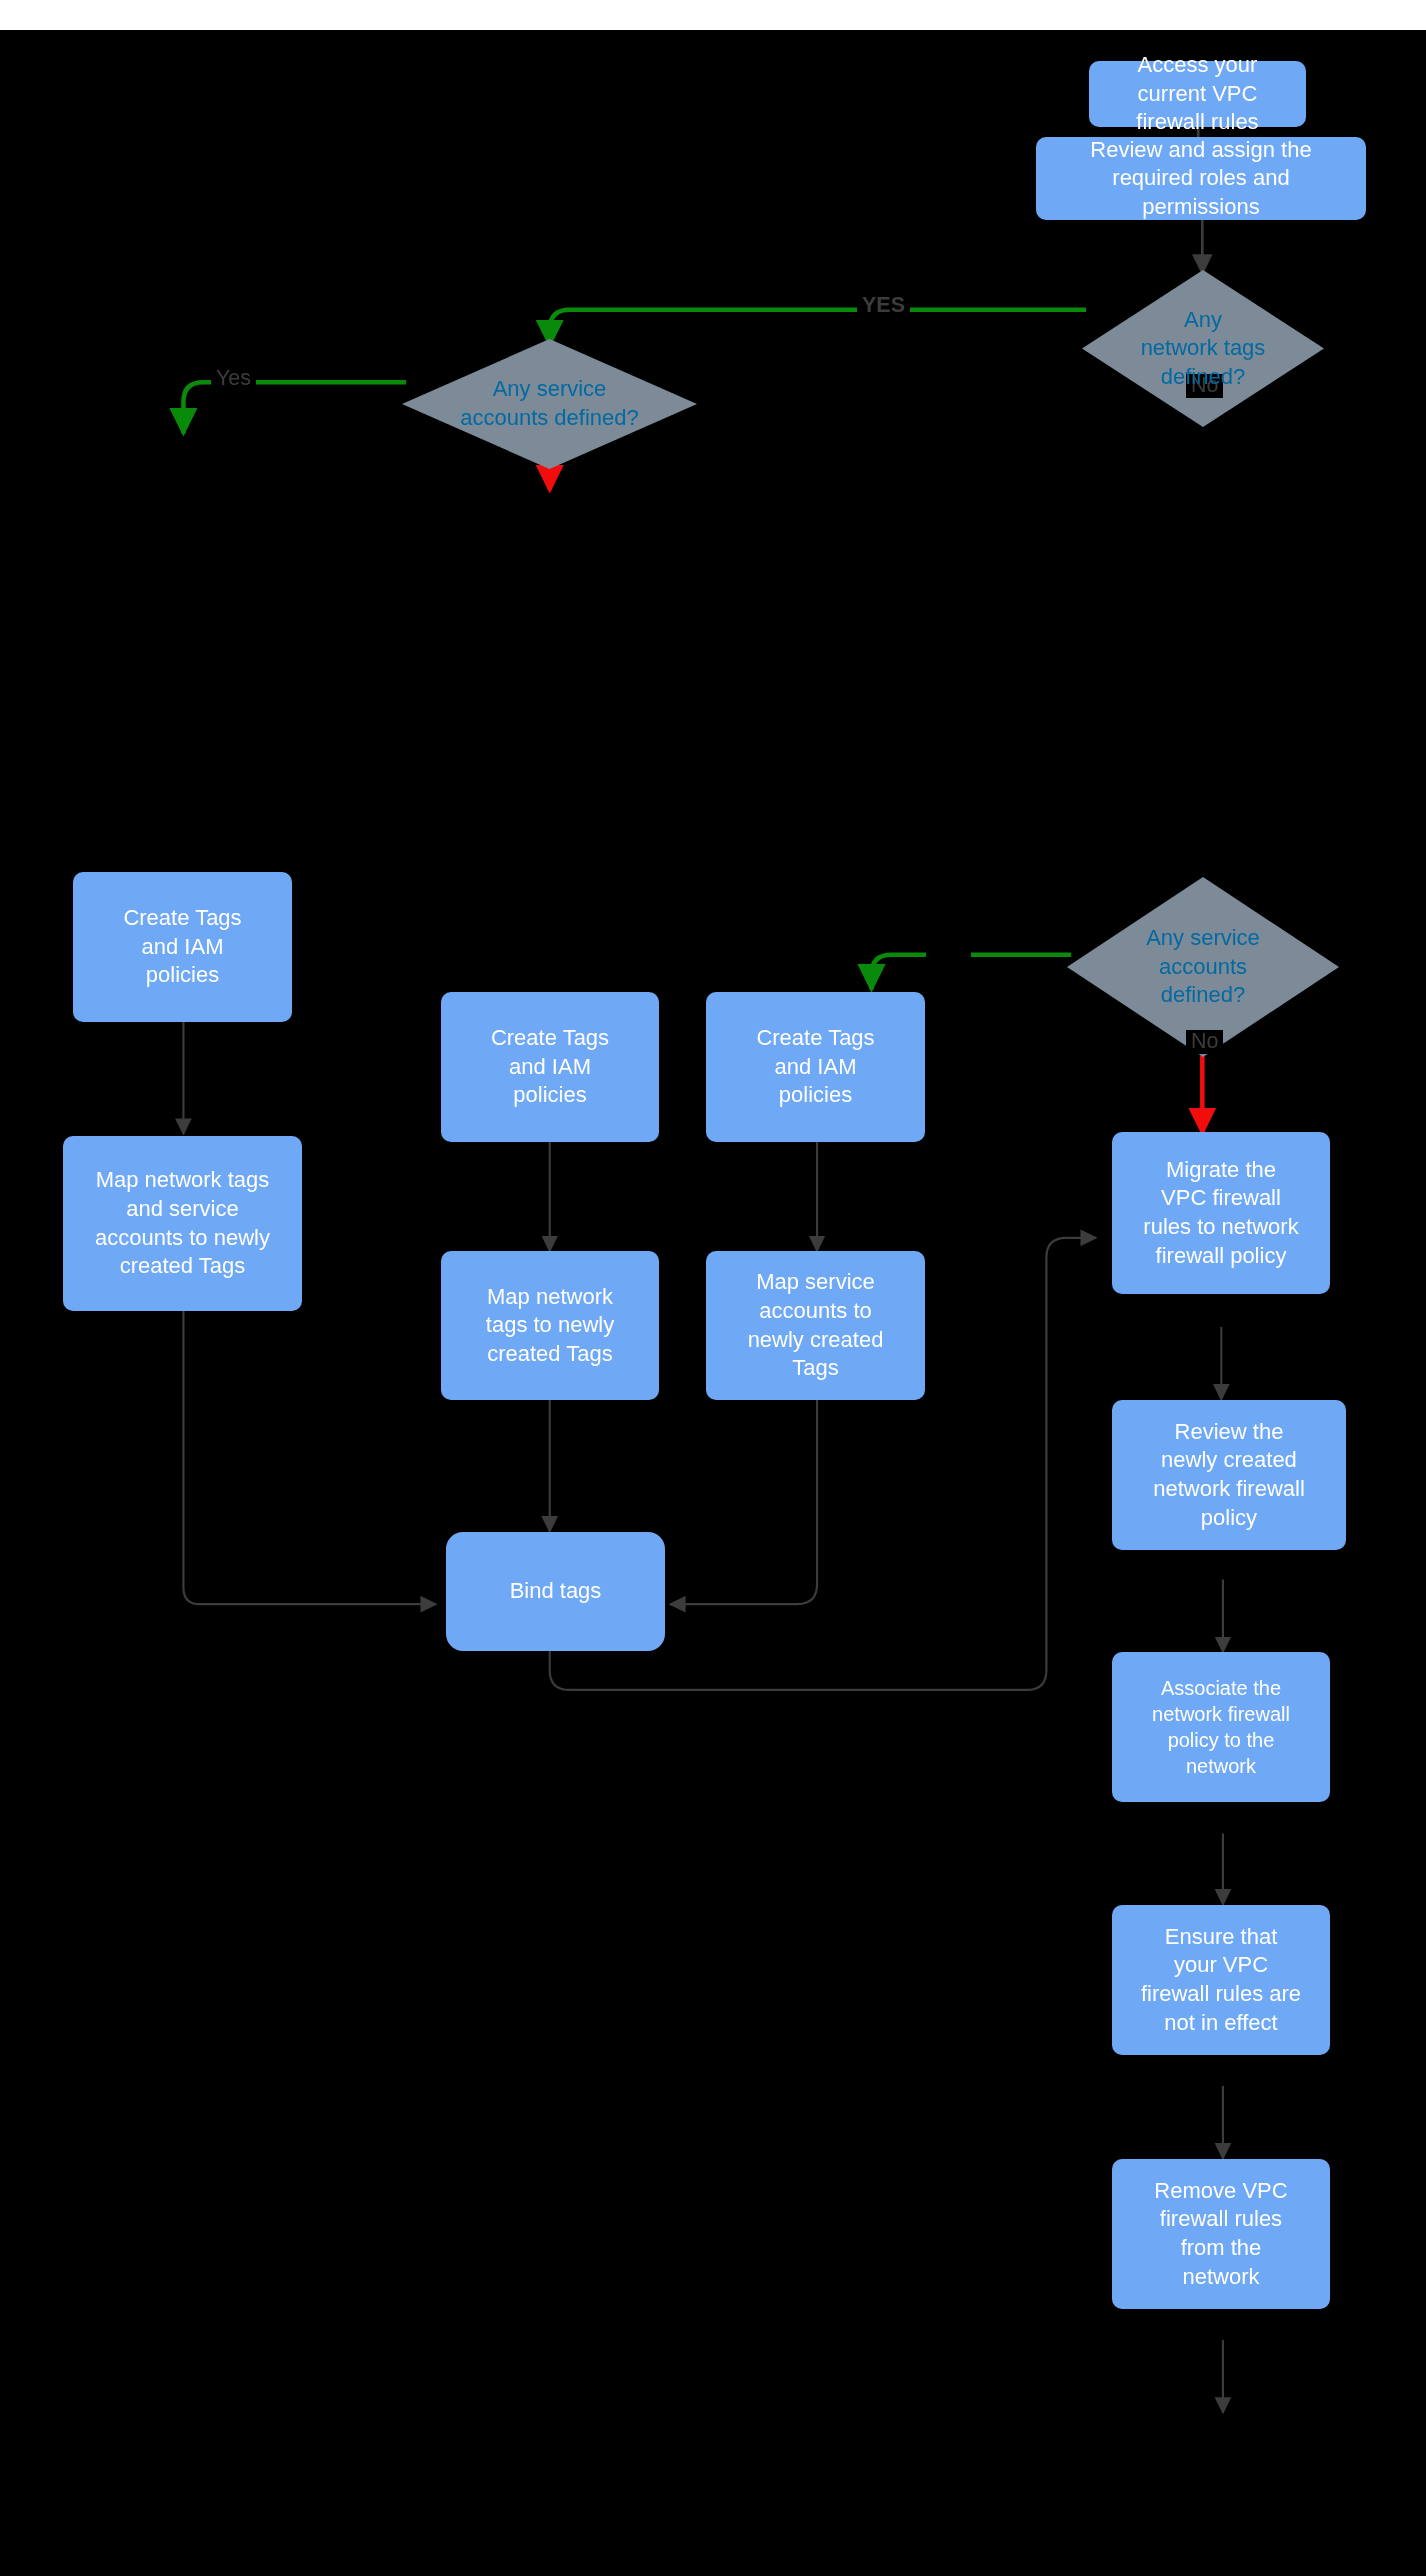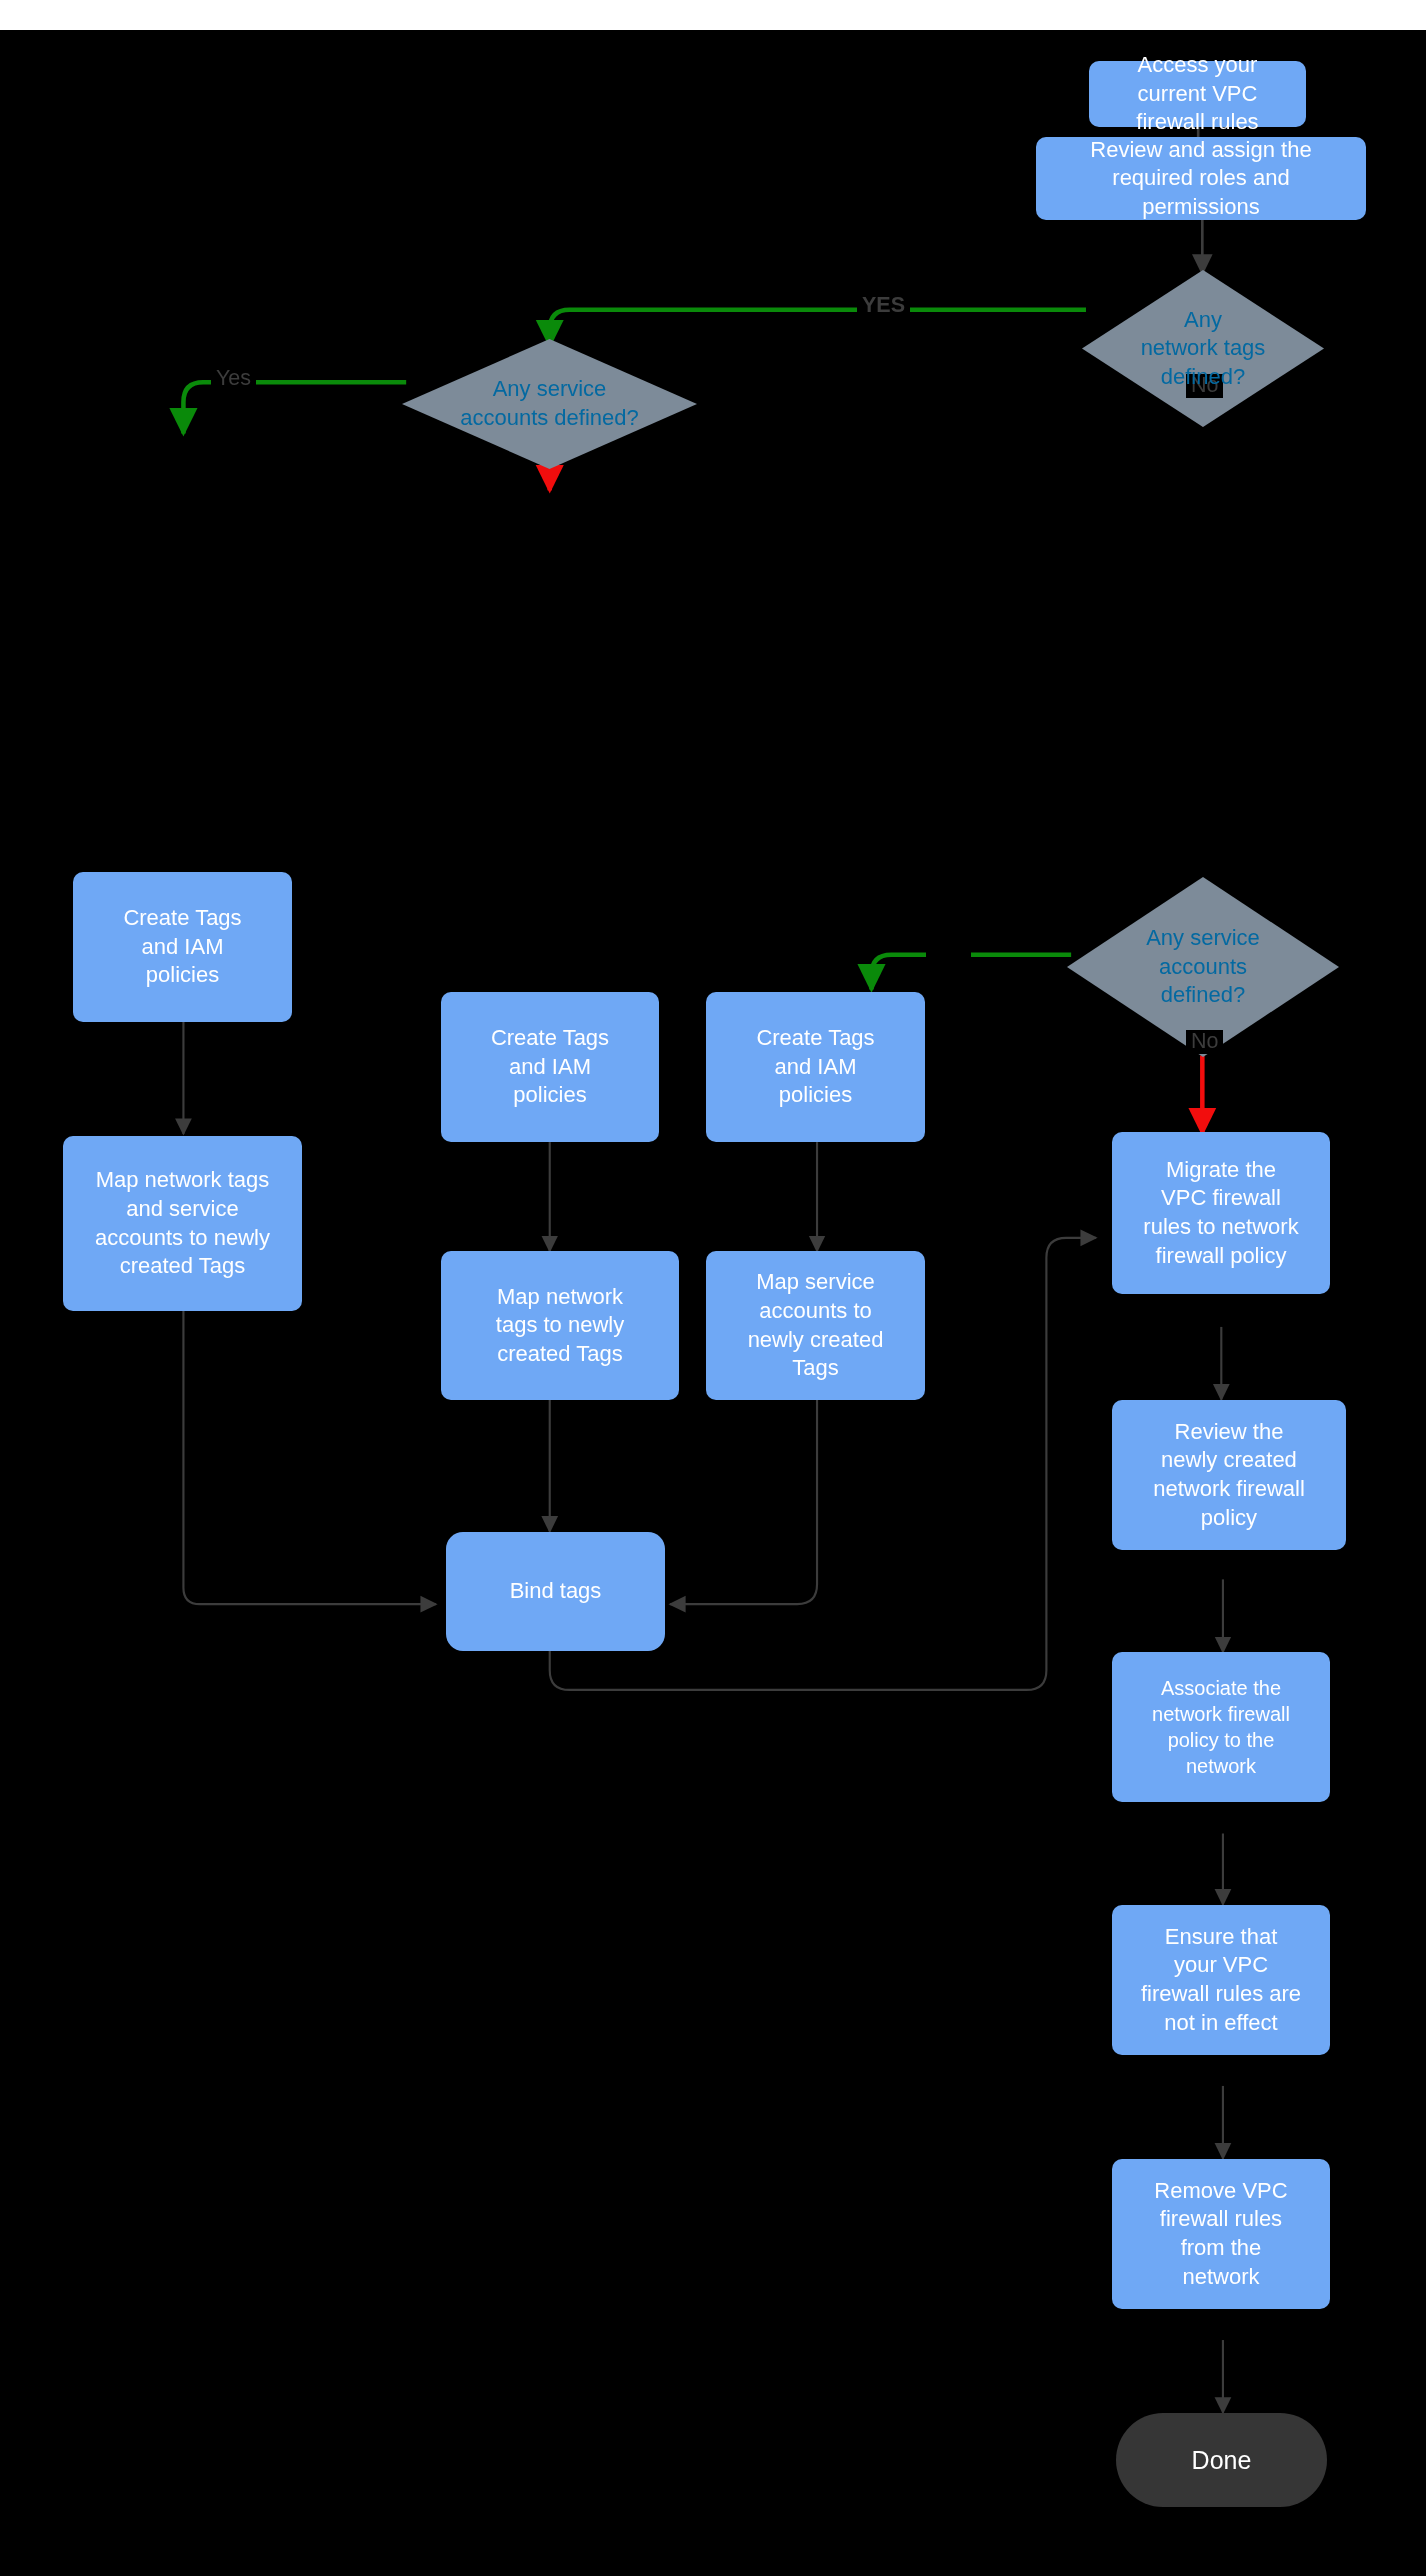--- a/index.html
+++ b/index.html
@@ -155,21 +155,21 @@
 
     <div class="node" style="left:706px;top:962px;width:219px;height:150px;font-size:22px;">Create Tags
 and IAM
 policies</div>
 
     <div class="node" style="left:63px;top:1106px;width:239px;height:175px;font-size:22px;">Map network tags
 and service
 accounts to newly
 created Tags</div>
 
-    <div class="node" style="left:441px;top:1221px;width:238px;height:149px;font-size:22px;">Map network
+    <div class="node" style="left:441px;top:1221px;width:218px;height:149px;font-size:22px;">Map network
 tags to newly
 created Tags</div>
 
     <div class="node" style="left:706px;top:1221px;width:219px;height:149px;font-size:22px;">Map service
 accounts  to
 newly created
 Tags</div>
 
     <div class="node" style="left:446px;top:1502px;width:219px;height:119px;font-size:22px;border-radius:17px;">Bind tags</div>
 
@@ -191,21 +191,20 @@
     <div class="node" style="left:1112px;top:1875px;width:218px;height:150px;font-size:22px;">Ensure that
 your VPC
 firewall rules are
 not in effect</div>
 
     <div class="node" style="left:1112px;top:2129px;width:218px;height:150px;font-size:22px;">Remove  VPC
 firewall rules
 from the
 network</div>
 
-    <div class="node terminal" style="left:1116px;top:2383px;width:211px;height:94px;font-size:25px;">Done</div>
 
     <div class="edge-label" style="left:857px;top:264px;font-size:21.5px;font-weight:bold;">YES</div>
 
     <div class="edge-label" style="left:1186px;top:344px;font-size:21.5px;">No</div>
 
     <div class="edge-label" style="left:211px;top:337px;font-size:21.5px;">Yes</div>
 
     <div class="edge-label hidden-label" style="left:926px;top:911px;font-size:21.5px;">Yes</div>
 
     <div class="edge-label" style="left:1186px;top:1000px;font-size:21.5px;">No</div>

